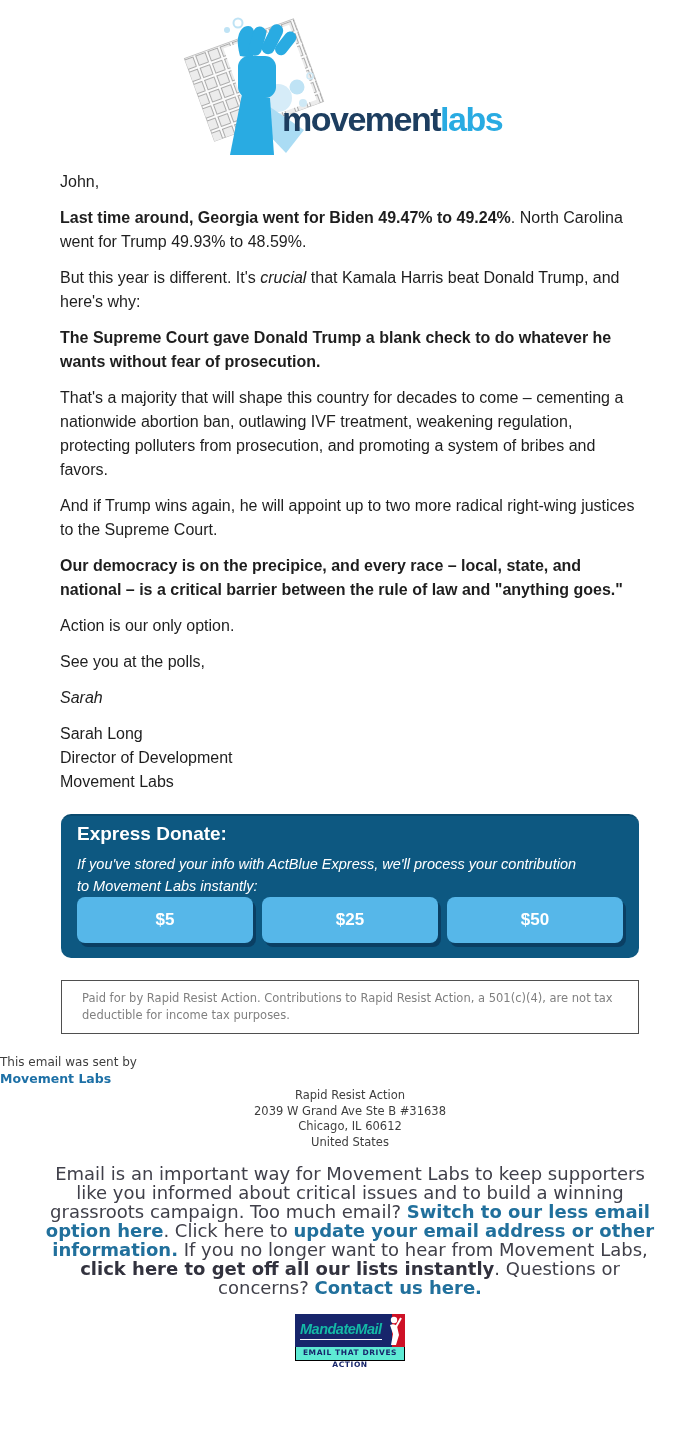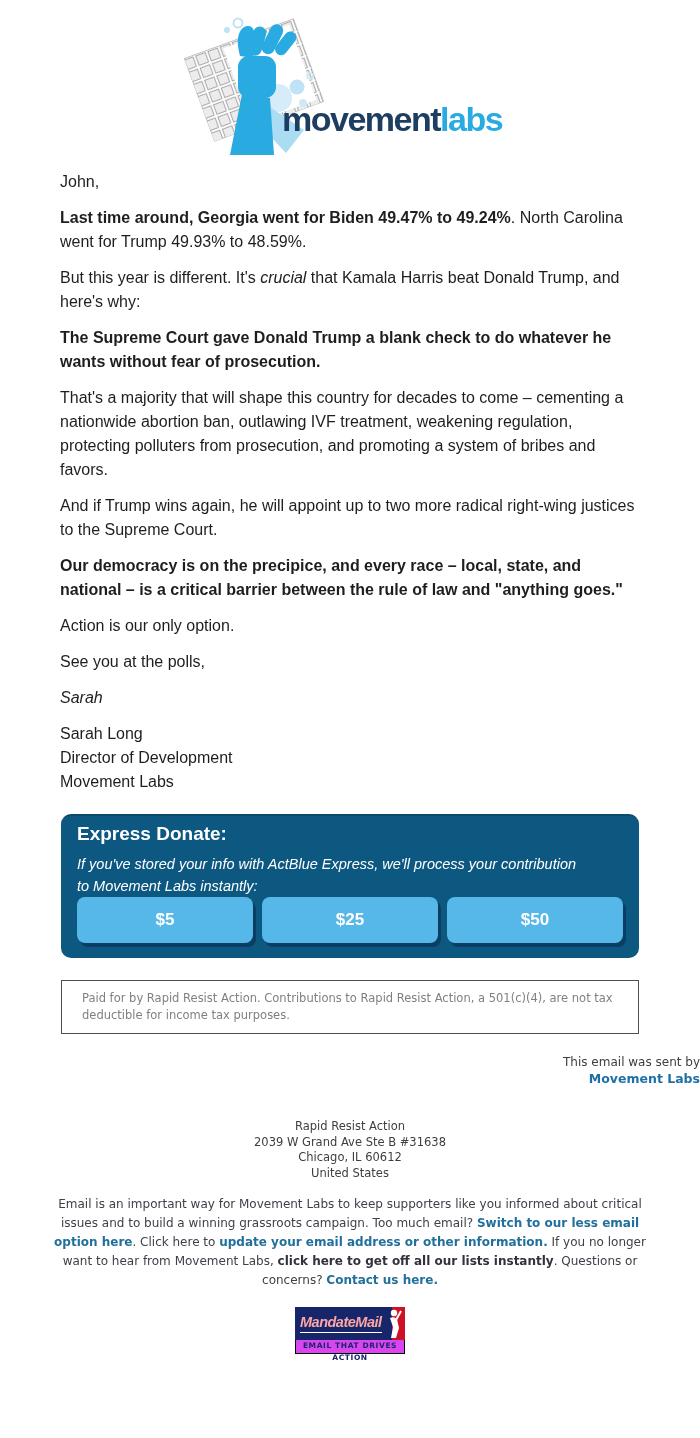--- a/index.html
+++ b/index.html
@@ -29,38 +29,38 @@
   .donate-btn{flex:1;height:46px;line-height:46px;text-align:center;background:#56b7e9;
               border-radius:8px;color:#ffffff;font-size:17px;font-weight:700;cursor:pointer;
               box-shadow:3px 4px 0 #0a3f63;}
 
   
   .disclaimer{width:578px;margin:22px auto 0;box-sizing:border-box;border:1px solid #4f4f4f;
               padding:9px 20px;text-align:left;font-family:"DejaVu Sans",sans-serif;
               font-size:11.5px;line-height:17px;color:#808080;}
 
   
-  .sentby{margin-top:20px;text-align:right;font-family:"DejaVu Sans",sans-serif;
+  .sentby{margin-top:20px;text-align:left;font-family:"DejaVu Sans",sans-serif;
           font-size:12px;line-height:16px;color:#3e3e3e;}
   .sender-link{display:block;margin-top:1px;color:#1d70a6;font-weight:700;font-size:12.5px;
                text-decoration:none;cursor:pointer;}
-  .address{margin-top:32px;text-align:center;font-family:"DejaVu Sans",sans-serif;
+  .address{margin-top:1px;text-align:center;font-family:"DejaVu Sans",sans-serif;
            font-size:11.5px;line-height:15.5px;color:#3e3e3e;}
   .footer-para{width:614px;margin:14px auto 0;text-align:center;font-family:"DejaVu Sans",sans-serif;
-               font-size:12px;line-height:19px;color:#40404a;}
+               font-size:18px;line-height:19px;color:#40404a;}
 
   
   .mm{width:110px;margin:17px auto 0;cursor:pointer;}
   .mm-top{position:relative;height:33px;background:#17256b;overflow:hidden;}
-  .mm-name{position:absolute;left:5px;top:7px;color:#fca5a5;font-style:italic;font-weight:700;
+  .mm-name{position:absolute;left:5px;top:7px;color:#14b8a6;font-style:italic;font-weight:700;
            font-size:14.5px;letter-spacing:-0.5px;font-family:"Liberation Sans",sans-serif;
            border-bottom:1px solid #ffffff;padding-bottom:2px;}
   .mm-red{position:absolute;right:0;top:0;bottom:0;width:13px;background:#ce1126;}
   .mm-fig{position:absolute;right:2px;top:1px;}
-  .mm-bar{box-sizing:border-box;border:1px solid #000000;border-top:none;background:#d946ef;
+  .mm-bar{box-sizing:border-box;border:1px solid #000000;border-top:none;background:#5eead4;
           height:14px;line-height:12px;text-align:center;color:#17256b;font-weight:700;
           font-size:7.5px;letter-spacing:0.6px;font-family:"DejaVu Sans",sans-serif;}
 </style>
 </head>
 <body>
 
 <div>
 
   <div class="logo-wrap">
     <svg class="logo-art" width="148" height="148" viewBox="0 0 148 148">

